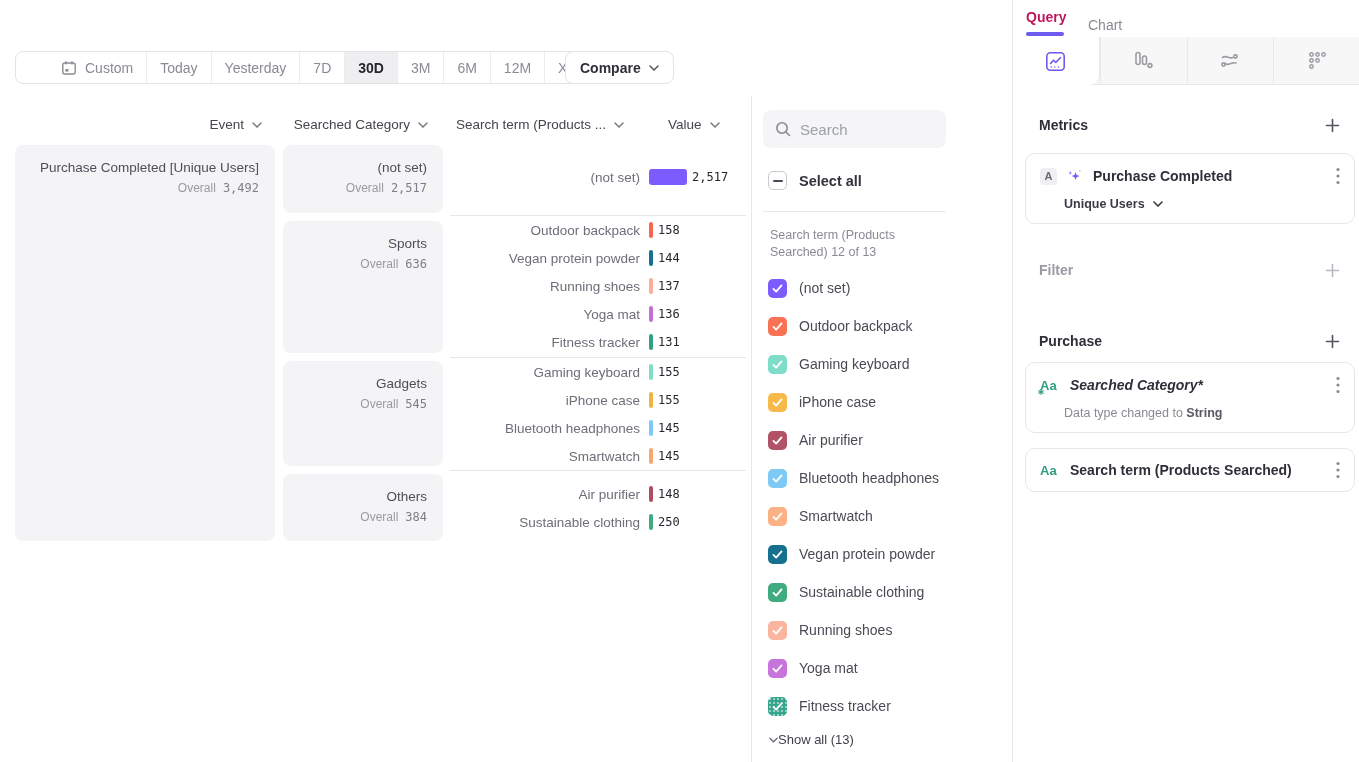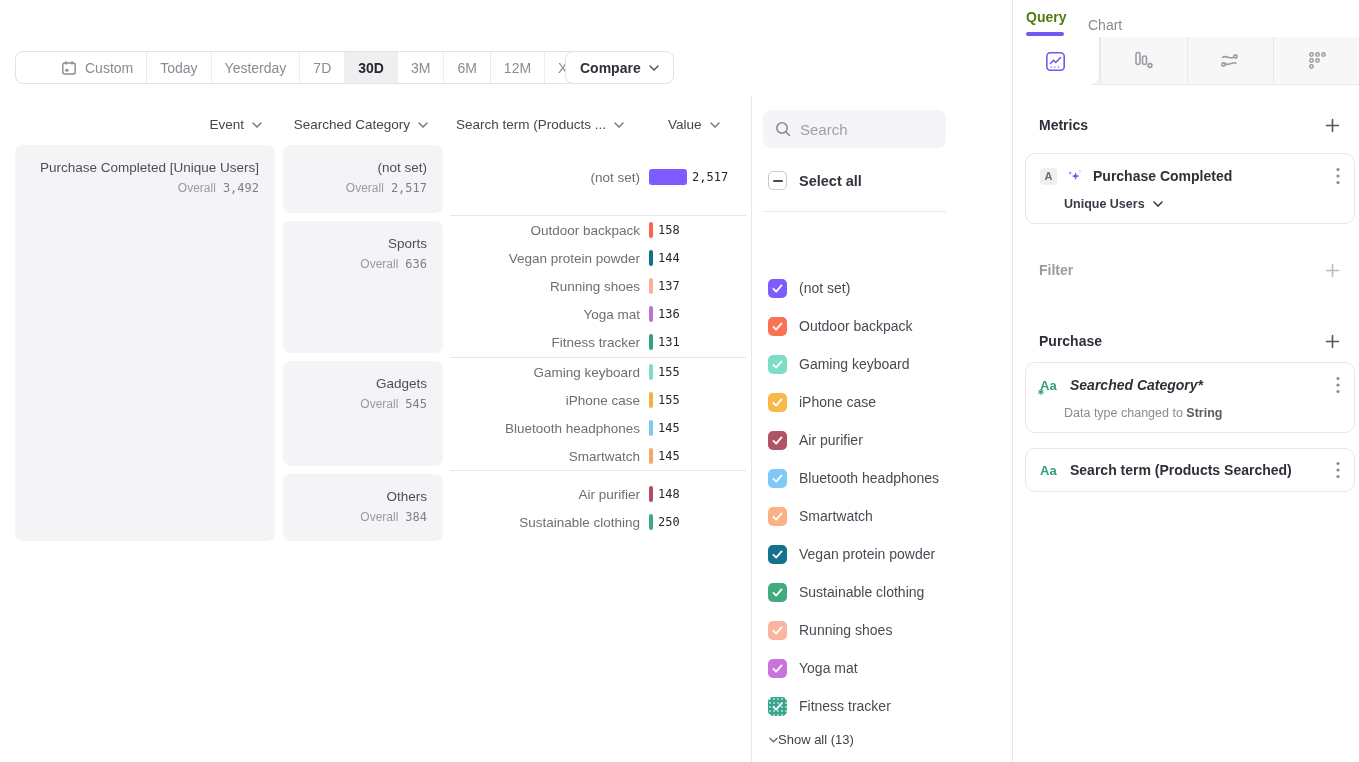--- a/index.html
+++ b/index.html
@@ -65,21 +65,21 @@
                 background-size:4px 4px; }
   .lg-label { font-size:14px; color:#4A4A54; }
   .show-all { position:absolute; left:14px; top:732px; display:flex; align-items:center; gap:0;
               cursor:pointer; }
   .show-all .lbl { font-size:13px; font-weight:500; color:#3F3F49; }
 
   
   .qp { position:absolute; left:1012px; top:0; width:347px; height:762px; background:#fff;
         border-left:1px solid #E7E7EA; }
   .qtab { position:absolute; top:9px; font-size:14px; cursor:pointer; }
-  .qtab.active { color:#4d7c0f; font-weight:700; }
+  .qtab.active { color:#be185d; font-weight:700; }
   .qtab.idle { color:#8A8A94; font-weight:500;margin-top:8px; }
   .qtab-underline { position:absolute; left:13px; top:32px; width:38px; height:3.5px;
                     border-radius:2px; background:#6E5AEF; }
   .icon-tabs { position:absolute; top:37px; left:0; width:347px; height:48px; display:flex;
                background:#F7F7F8; border-bottom:1px solid #E7E7EA; }
   .itab { flex:1; display:flex; align-items:center; justify-content:center;
           border-left:1px solid #E9E9EC; cursor:pointer; }
   .itab:first-child { border-left:none; }
   .itab.active { background:#fff; height:48px; margin-bottom:-1px; border-left:none;
                  border-right:1px solid #E7E7EA; border-bottom-right-radius:10px; z-index:2; }
@@ -297,20 +297,21 @@
 
   <div class="select-all">
     <span class="cb-ind">
         <span class="dash"></span>
       </span>
     <span class="lbl">Select all</span>
   </div>
 
   <div class="hdiv"></div>
 
+  <div class="grp-lbl">Search term (Products Searched) 12 of 13</div>
 
   <div class="lg-list">
     <div class="lg-item">
       <span class="cb" style="background-color: rgb(124, 92, 255);">
           <svg width="11" height="9" viewBox="0 0 12 10" fill="none" stroke="#fff" stroke-width="2" stroke-linecap="round" stroke-linejoin="round">
             <path d="M1.5 5.5l3 3 6-7"></path>
           </svg>
         </span>
       <span class="lg-label">(not set)</span>
     </div>

